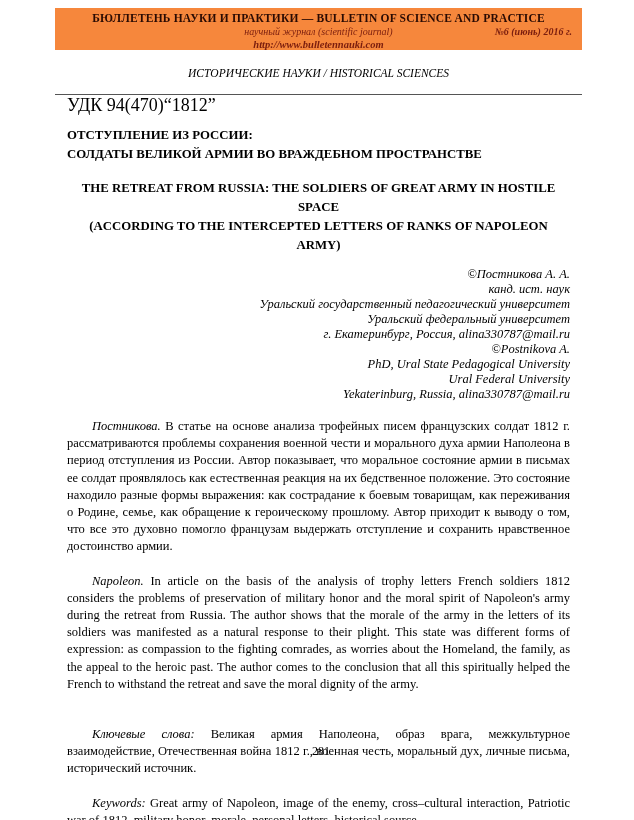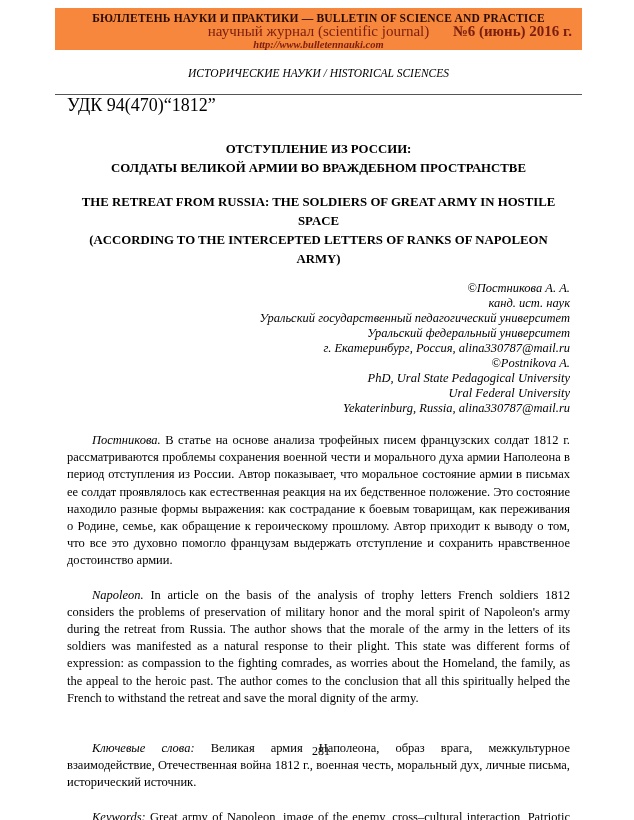--- a/index.html
+++ b/index.html
@@ -26,22 +26,23 @@
   }
   .banner-title {
     font-weight: bold;
     font-size: 11.5px;
     line-height: 14px;
     color: #2a0b03;
     letter-spacing: 0.2px;
   }
   .banner-row2 {
     position: relative;
-    font-size: 15px;
+    font-size: 10px;
     line-height: 13px;
+    font-style: italic;
     color: #7a1d0e;
   }
   .banner-issue {
     position: absolute;
     right: 2px; top: 0;
     font-weight: bold;
   }
   .banner-url {
     font-size: 10.5px;
     line-height: 13px;
@@ -60,22 +61,21 @@
     margin-top: 15px;
     border-top: 1px solid #555;
     height: 0;
   }
   
   .content { padding: 0 12px 0 12px; }
   .udc {
     font-size: 18px;
   }
   .title-ru {
-    margin-top: 24px;
-    text-align: center;
+    margin-top: 10px;
     font-weight: bold;
     font-size: 12.8px;
     line-height: 19px;
   }
   .title-en {
     margin-top: 15px;
     text-align: center;
     font-weight: bold;
     font-size: 12.8px;
     line-height: 19px;

